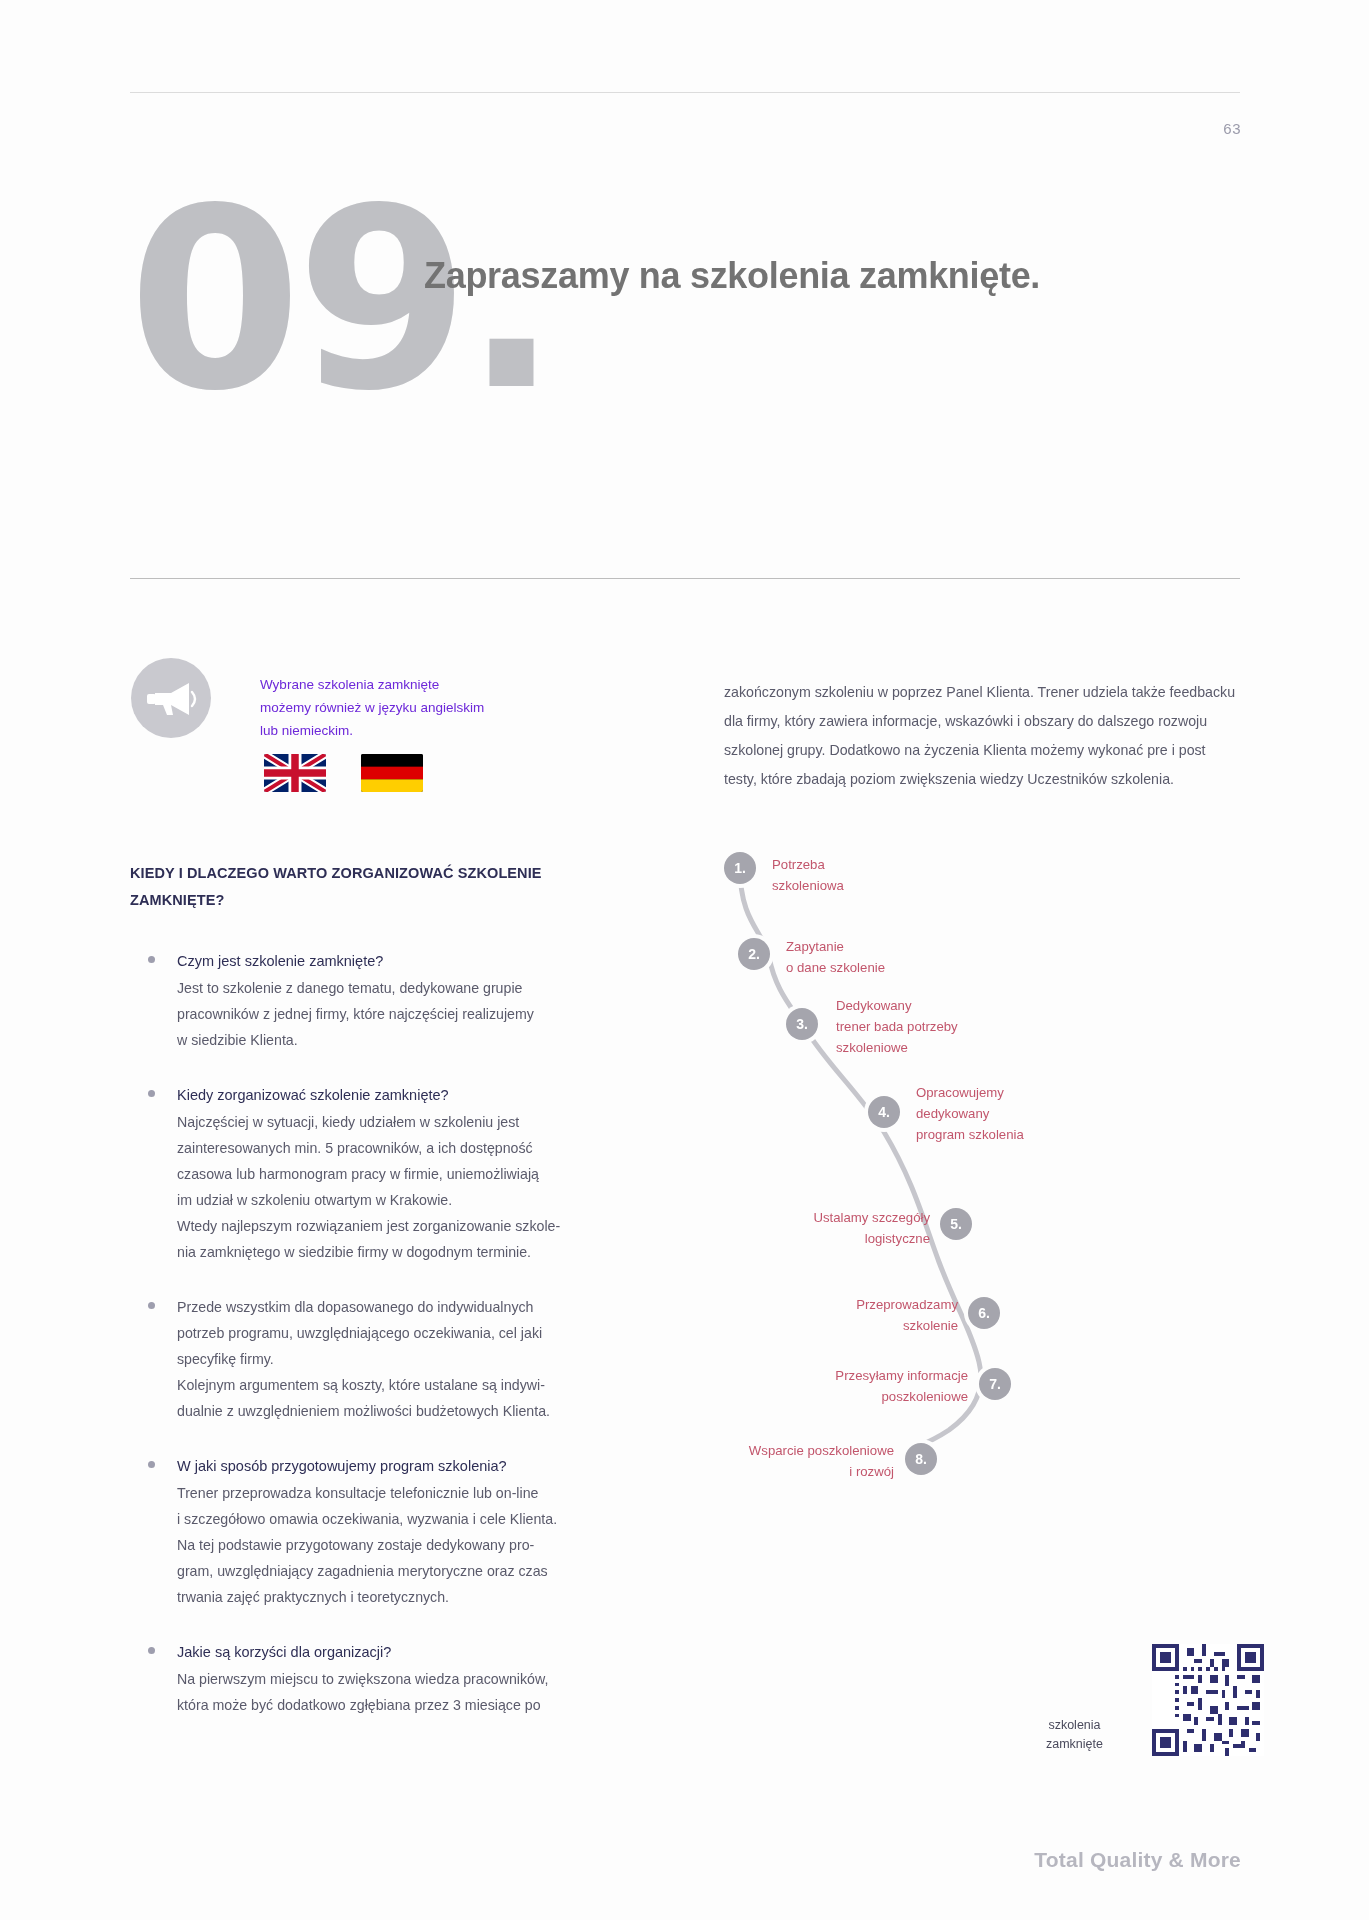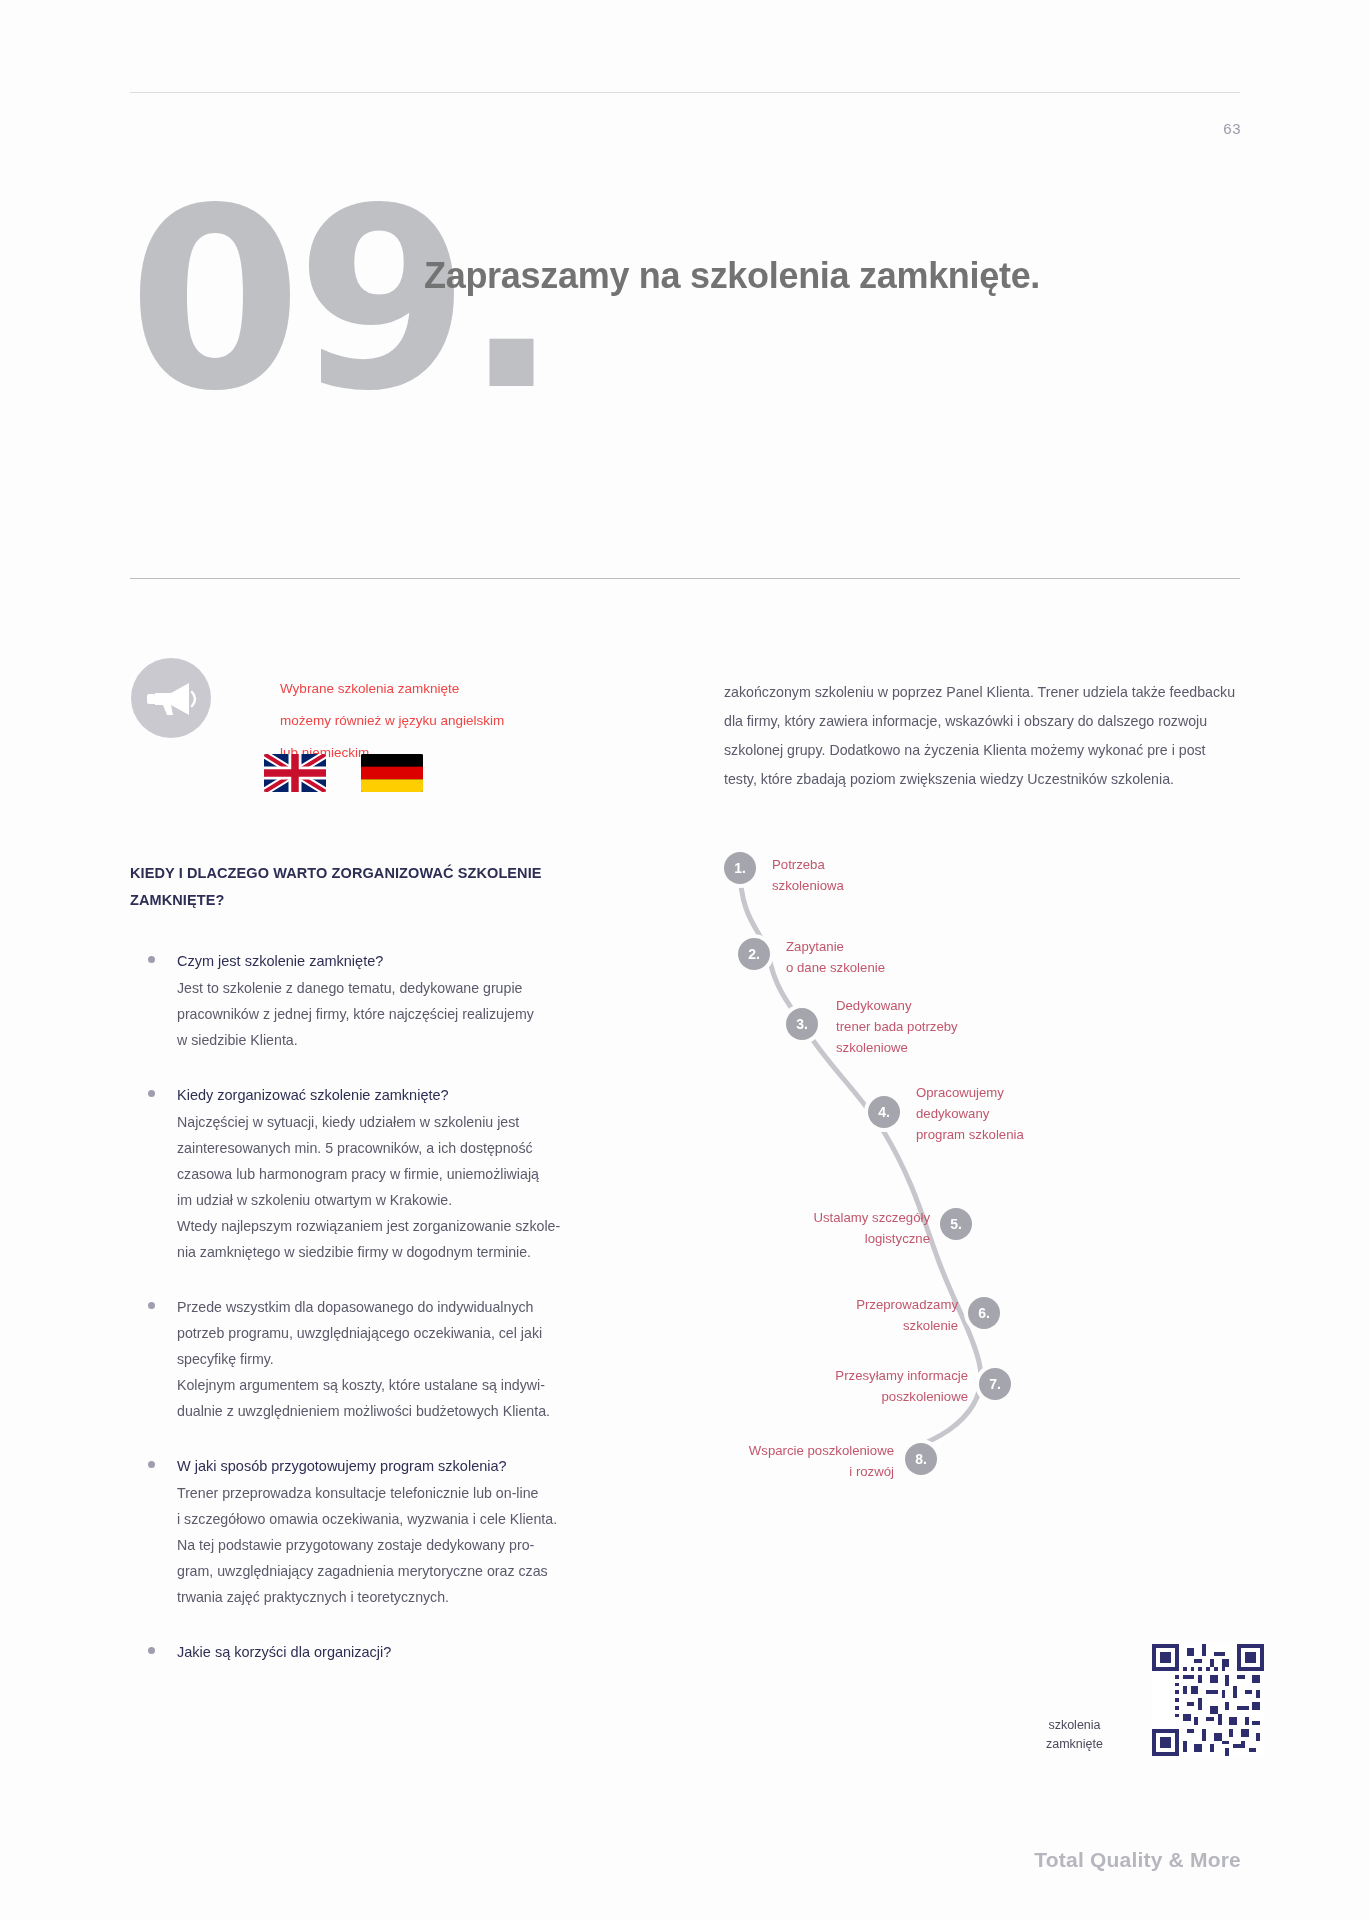--- a/index.html
+++ b/index.html
@@ -84,26 +84,26 @@
   }
   .megaphone-icon {
     position: absolute;
     left: 145px;
     top: 675px;
     width: 54px;
     height: 48px;
   }
   .lang-note {
     position: absolute;
-    left: 280px;
+    left: 260px;
     top: 673px;
     width: 230px;
     font-size: 13.5px;
-    line-height: 32px;
-    color: #ef4444;
+    line-height: 23px;
+    color: #6d28d9;
   }
   .flag {
     position: absolute;
     width: 62px;
     height: 38px;
     border-radius: 2px;
     overflow: hidden;
   }
   .flag-uk { left: 264px; top: 754px; background: #00247d; }
   .flag-de { left: 361px; top: 754px; background: #000000; }
@@ -307,20 +307,22 @@
       <p class="qa-q">W jaki sposób przygotowujemy program szkolenia?</p>
       <p class="qa-a">Trener przeprowadza konsultacje telefonicznie lub on-line
 i szczegółowo omawia oczekiwania, wyzwania i cele Klienta.
 Na tej podstawie przygotowany zostaje dedykowany pro-
 gram, uwzględniający zagadnienia merytoryczne oraz czas
 trwania zajęć praktycznych i teoretycznych.</p>
     </div>
     <div class="qa-item">
       <span class="bullet"></span>
       <p class="qa-q">Jakie są korzyści dla organizacji?</p>
+      <p class="qa-a">Na pierwszym miejscu to zwiększona wiedza pracowników,
+która może być dodatkowo zgłębiana przez 3 miesiące po</p>
     </div>
   </div>
 
   <div class="col-right">
     <p class="intro-par">zakończonym szkoleniu w poprzez Panel Klienta. Trener udziela także feedbacku dla firmy, który zawiera  informacje, wskazówki i obszary do dalszego rozwoju szkolonej grupy. Dodatkowo na życzenia Klienta możemy wykonać pre i post testy, które zbadają poziom zwiększenia wiedzy Uczestników szkolenia.</p>
 
     <div class="flow">
       <svg class="path-svg" width="515" height="640" viewBox="0 0 515 640">
         <path d="M 16 26 C 16 80, 40 90, 45 115 C 52 150, 68 165, 80 185
                  C 105 225, 135 250, 160 290 C 190 340, 200 380, 215 420

